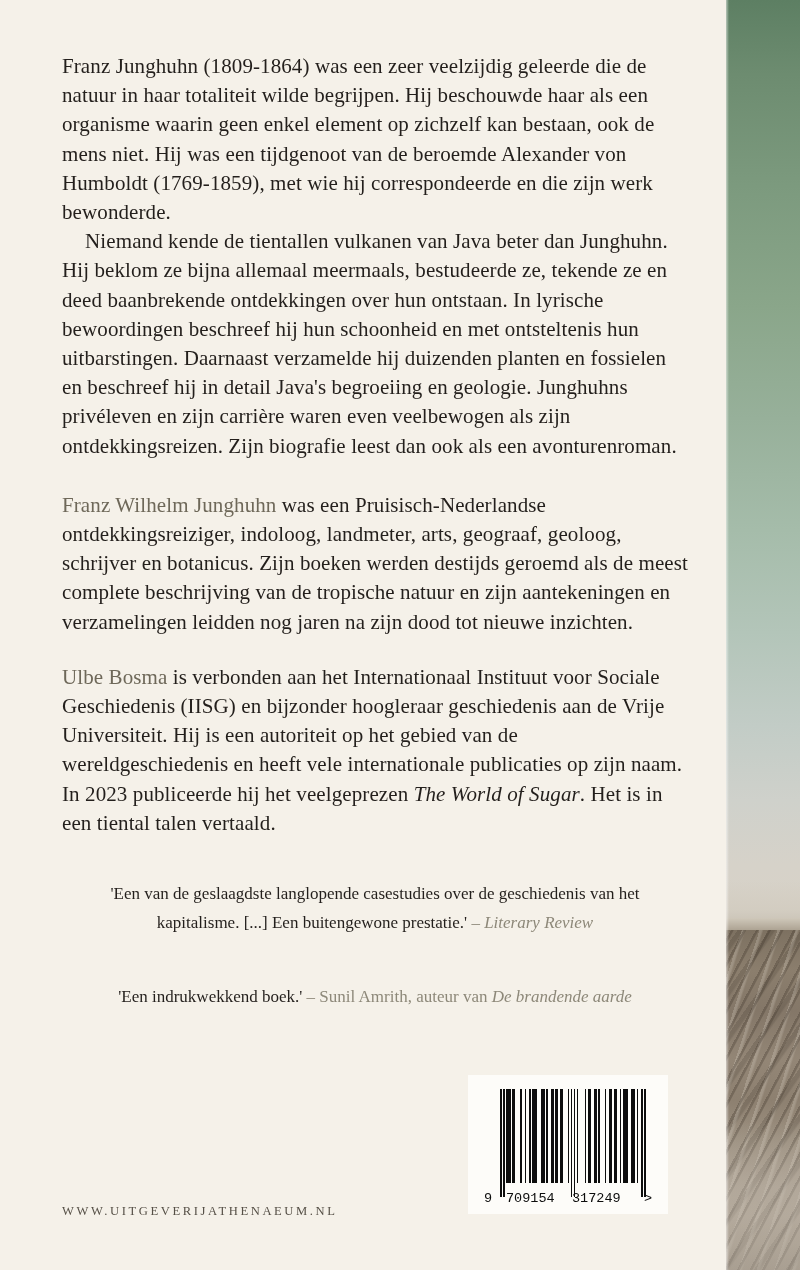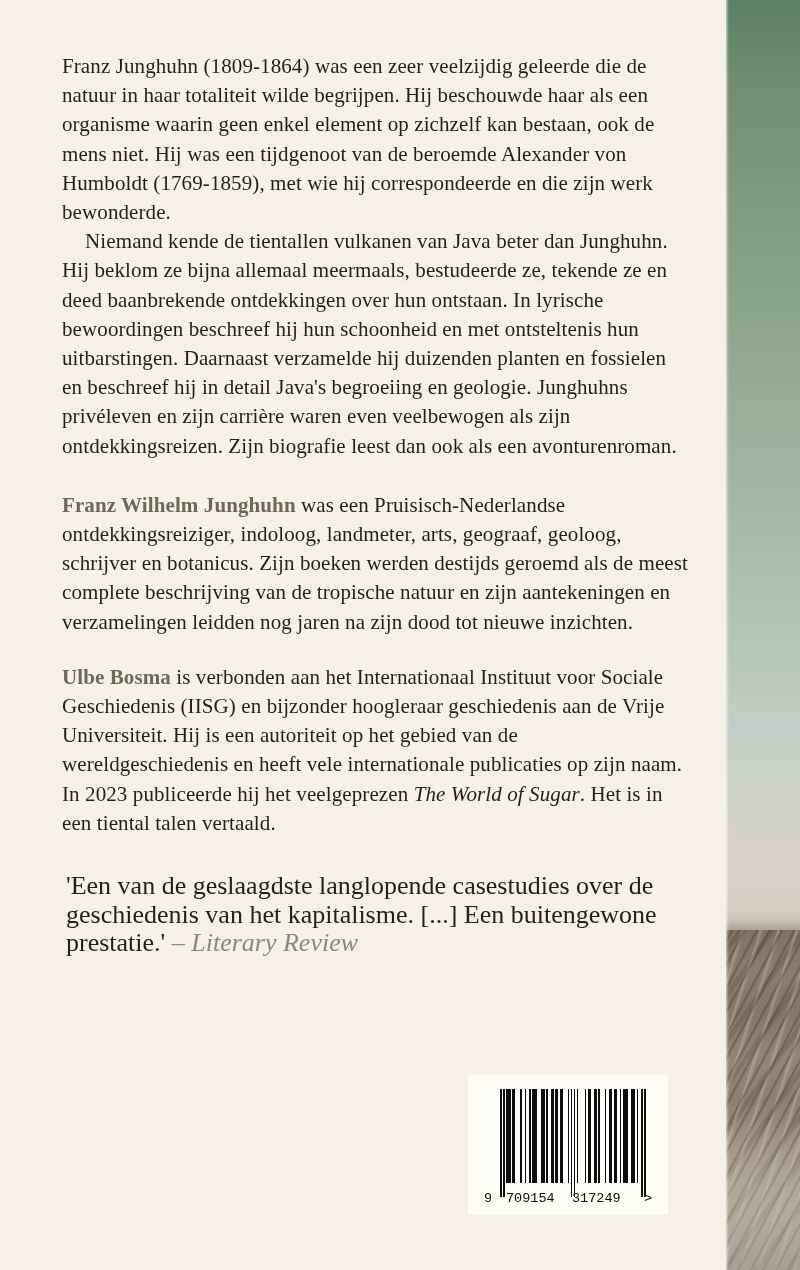--- a/index.html
+++ b/index.html
@@ -138,35 +138,36 @@
     letter-spacing: 0.1px;
   }
   .body-text .indent { display: inline-block; width: 1.1em; }
 
   .para-gap-lg { height: 30px; }
   .para-gap-md { height: 26px; }
   .para-gap-sm { height: 22px; }
 
   .lead-name {
     color: #6e6859;
-    font-weight: bold;
+    font-weight: normal;
   }
 
   em, .ital { }
 
   .press-intro {
     color: #8d8879;
     font-size: 19.2px;
     line-height: 28.5px;
   }
   .press-quote {
     color: #231f1c;
-    font-size: 26px;
+    font-size: 17px;
     line-height: 28.5px;
-    margin: 4px;
+    margin: 12px;
+    text-align: center;
   }
   .press-source {
     color: #8d8879;
   }
 
   #website {
     position: absolute;
     left: 62px;
     top: 1204px;
     font-size: 12.6px;
@@ -252,23 +253,25 @@
 
     <p class="body-text"><span class="lead-name">Ulbe Bosma</span><span> is verbonden aan het Internationaal Instituut voor Sociale Geschiedenis (IISG) en bijzonder hoogleraar geschiedenis aan de Vrije Universiteit. Hij is een autoriteit op het gebied van de wereldgeschiedenis en heeft vele internationale publicaties op zijn naam. In 2023 publiceerde hij het veelgeprezen </span><em>The World of Sugar</em><span>. Het is in een tiental talen vertaald.</span></p>
 
     <div class="para-gap-lg"></div>
 
 
     <p class="press-quote"><span>'Een van de geslaagdste langlopende casestudies over de geschiedenis van het kapitalisme. [...] Een buitengewone prestatie.'</span><span class="press-source"> – </span><em class="press-source">Literary Review</em></p>
 
     <div class="para-gap-sm"></div>
 
+    <p class="press-quote"><span>'Een indrukwekkend boek.'</span><span class="press-source"> – </span><span class="press-source">Sunil Amrith, auteur van </span><em class="press-source">De brandende aarde</em></p>
 
   </div>
 
+  <div id="website">www.uitgeverijathenaeum.nl</div>
 
   <div id="barcode-box">
     <div id="barcode-inner">
       <div id="bars">
           <span class="guard" style="left: 0px; width: 1.537px;"></span>
           <span class="guard" style="left: 3.074px; width: 1.537px;"></span>
           <span class="short" style="left: 6.147px; width: 4.611px;"></span>
           <span class="short" style="left: 12.295px; width: 3.074px;"></span>
           <span class="short" style="left: 19.979px; width: 1.537px;"></span>
           <span class="short" style="left: 24.589px; width: 1.537px;"></span>

